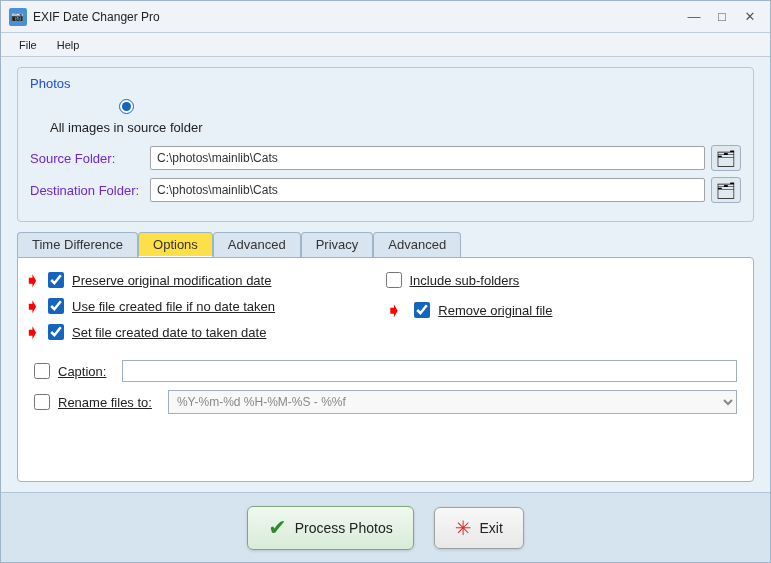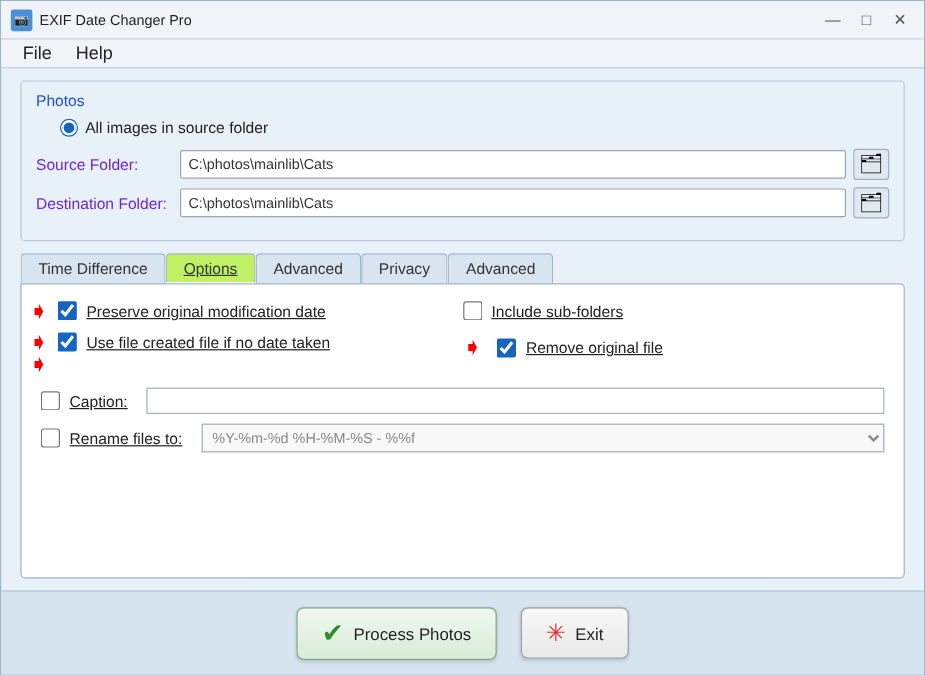--- a/index.html
+++ b/index.html
@@ -70,21 +70,21 @@
       display: flex;
       align-items: center;
       padding: 0 8px;
       border-bottom: 1px solid #c0ccd8;
       flex-shrink: 0;
     }
     .menu-item {
       padding: 2px 10px;
       cursor: pointer;
       border-radius: 3px;
-      font-size: 15px;
+      font-size: 11px;
     }
     .content {
       flex: 1;
       padding: 10px 16px;
       display: flex;
       flex-direction: column;
       gap: 10px;
     }
     .photos-section {
       background: #e8f0f8;
@@ -102,20 +102,21 @@
       align-items: center;
       gap: 30px;
       margin-bottom: 10px;
       padding-left: 20px;
     }
     .radio-option {
       display: flex;
       align-items: center;
       gap: 6px;
       cursor: pointer;
+      flex-direction: column;
     }
     .folder-row {
       display: flex;
       align-items: center;
       margin-bottom: 6px;
     }
     .folder-label {
       width: 120px;
       color: #6d28d9;
       font-size: 13px;
@@ -158,26 +159,25 @@
       padding: 4px 14px;
       background: #d8e4f0;
       border: 1px solid #a0b4c8;
       border-bottom: none;
       cursor: pointer;
       font-size: 13px;
       color: #333;
       border-radius: 4px 4px 0 0;
     }
     .tab.active {
-      background: #bef264;
+      background: #fde047;
       border-bottom: 1px solid white;
       position: relative;
       z-index: 2;
       font-weight: 500;
-      text-decoration: underline;
     }
     .tab-content {
       background: white;
       border: 1px solid #a0b4c8;
       border-radius: 0 4px 4px 4px;
       padding: 14px 16px;
       flex: 1;
       position: relative;
       z-index: 1;
     }
@@ -355,20 +355,24 @@
             </div>
             <div class="checkbox-row-wrapper" style="margin-bottom: 10px;">
               <span class="red-arrow">➧</span>
               <label class="checkbox-row" style="margin-left: 14px;">
                 <input type="checkbox" checked="" style="">
                 <span class="checkbox-label">Use file created file if no date taken</span>
               </label>
             </div>
             <div class="checkbox-row-wrapper" style="margin-bottom: 10px;">
               <span class="red-arrow">➧</span>
+              <label class="checkbox-row" style="margin-left: 14px;">
+                <input type="checkbox" checked="" style="">
+                <span class="checkbox-label">Set file created date to taken date</span>
+              </label>
             </div>
           </div>
 
           <div>
             <div style="margin-bottom: 10px;">
               <label class="checkbox-row">
                 <input type="checkbox" style="">
                 <span class="checkbox-label">Include sub-folders</span>
               </label>
             </div>

